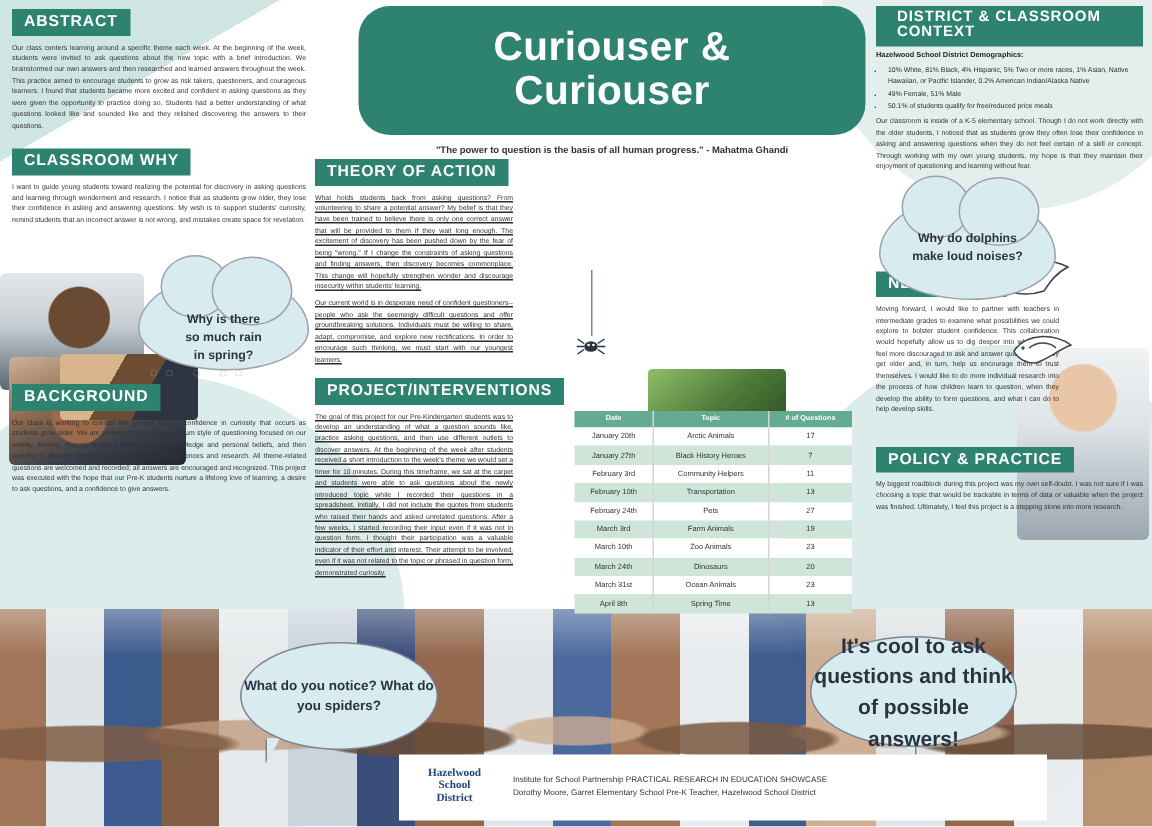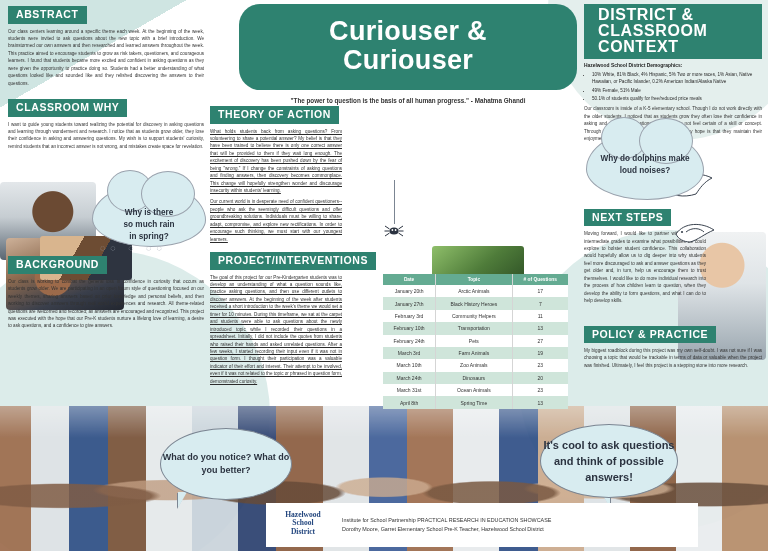--- a/index.html
+++ b/index.html
@@ -31,21 +31,21 @@
     z-index:0;
   }
 
   
   .chip{
     display:inline-block;background:#2e8270;color:#fff;
     font-weight:bold;letter-spacing:.6px;
     padding:3px 8px 4px 8px;line-height:1;
     font-size:10.5px;
   }
-  .chip.big{font-size:16px;padding-left:14px;}
+  .chip.big{font-size:10px;padding-left:14px;}
   .body-txt{
     font-size:4.6px;line-height:1.62;color:#333;text-align:justify;
   }
   .body-txt p{margin:0 0 4px 0;}
 
   
   .col-left{position:absolute;left:8px;top:4px;width:196px;z-index:3;}
   .col-mid{position:absolute;left:210px;top:104px;width:132px;z-index:3;text-decoration:underline;}
   .col-right{position:absolute;left:584px;top:4px;width:178px;z-index:3;}
 
@@ -95,24 +95,24 @@
   #bub-rain .txt{position:relative;z-index:2;padding:0 28px;margin-top:20px;}
 
   #bub-spider{left:348px;top:118px;width:110px;height:62px;font-size:8.2px;line-height:1.45;}
   #bub-spider::before{width:42px;height:38px;left:12px;top:-13px;}
   #bub-spider::after{width:50px;height:42px;right:10px;top:-12px;}
   #bub-spider .txt{position:relative;z-index:2;padding:0 8px;}
 
   #bub-dolphin{left:586px;top:130px;width:116px;height:68px;font-size:8.2px;line-height:1.42;}
   #bub-dolphin::before{width:44px;height:40px;left:14px;top:-14px;}
   #bub-dolphin::after{width:52px;height:44px;right:10px;top:-13px;}
-  #bub-dolphin .txt{position:relative;z-index:2;padding:0 8px;}
+  #bub-dolphin .txt{position:relative;z-index:2;padding:0 20px;}
 
   #bub-notice{left:160px;top:428px;width:130px;height:70px;font-size:9px;line-height:1.5;}
-  #bub-cool{left:540px;top:424px;width:136px;height:72px;font-size:11px;line-height:1.48;}
+  #bub-cool{left:540px;top:424px;width:136px;height:72px;font-size:14px;line-height:1.48;}
 
   .bub-tail{position:absolute;z-index:4;}
   #tail-notice{left:178px;top:492px;width:0;height:0;
     border-left:9px solid #d8ecf0;border-bottom:16px solid transparent;
     filter:drop-shadow(-1px 1px 0 #7b8592);}
   #tail-cool{left:600px;top:490px;width:0;height:0;
     border-right:10px solid #d8ecf0;border-bottom:18px solid transparent;
     filter:drop-shadow(1px 1px 0 #7b8592);}
 
   .stem{position:absolute;width:1px;background:#7b8592;z-index:4;}
@@ -347,21 +347,21 @@
   </div>
   <div id="doodle-bird">
     <svg width="52" height="30" viewBox="0 0 52 30">
       <path d="M8 16 C16 4, 34 4, 46 12 C36 16, 30 22, 22 24 C16 24, 10 21, 8 16 Z" fill="#ffffff" stroke="#3b4450" stroke-width="1"></path>
       <path d="M18 14 C24 9, 32 10, 36 14" fill="none" stroke="#3b4450" stroke-width="1"></path>
       <circle cx="14" cy="14" r="1.1" fill="#3b4450"></circle>
     </svg>
   </div>
 
   <div class="bubble oval" id="bub-notice">
-    <span>What do you notice? What do you better?</span>
+    <span>What do you notice? What do you spiders?</span>
   </div>
   <div class="bub-tail" id="tail-notice"></div>
 
   <div class="bubble oval" id="bub-cool">
     <span>It's cool to ask questions and think of possible answers!</span>
   </div>
   <div class="bub-tail" id="tail-cool"></div>
 
   <div class="table-wrap">
     <table>

